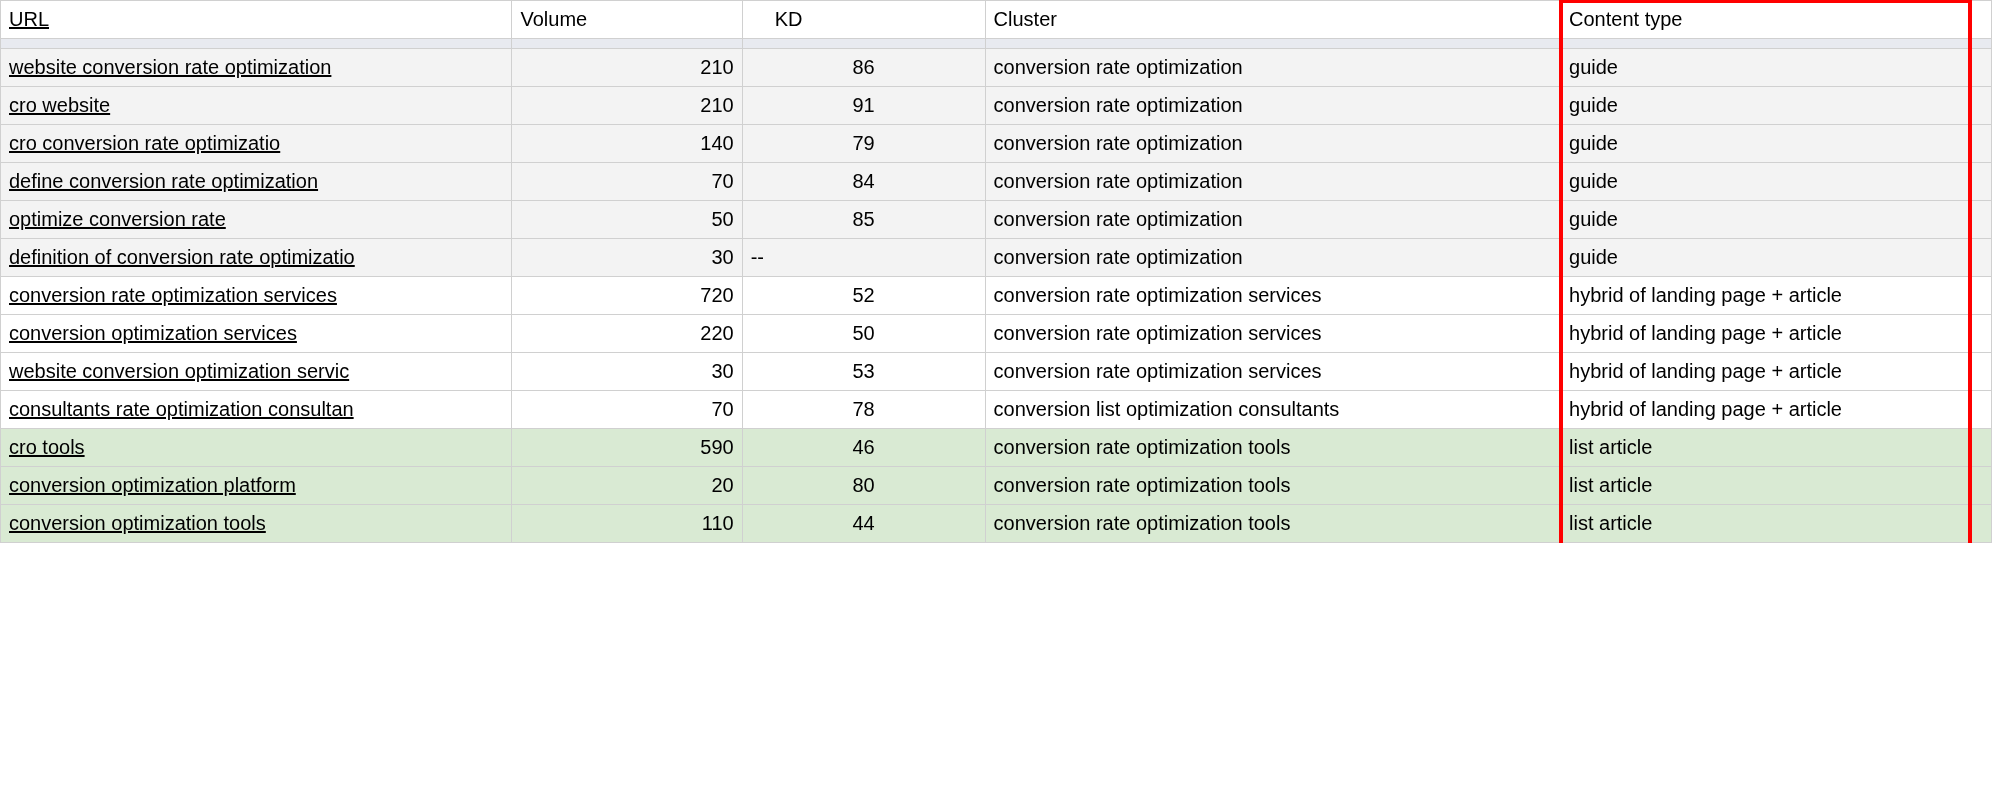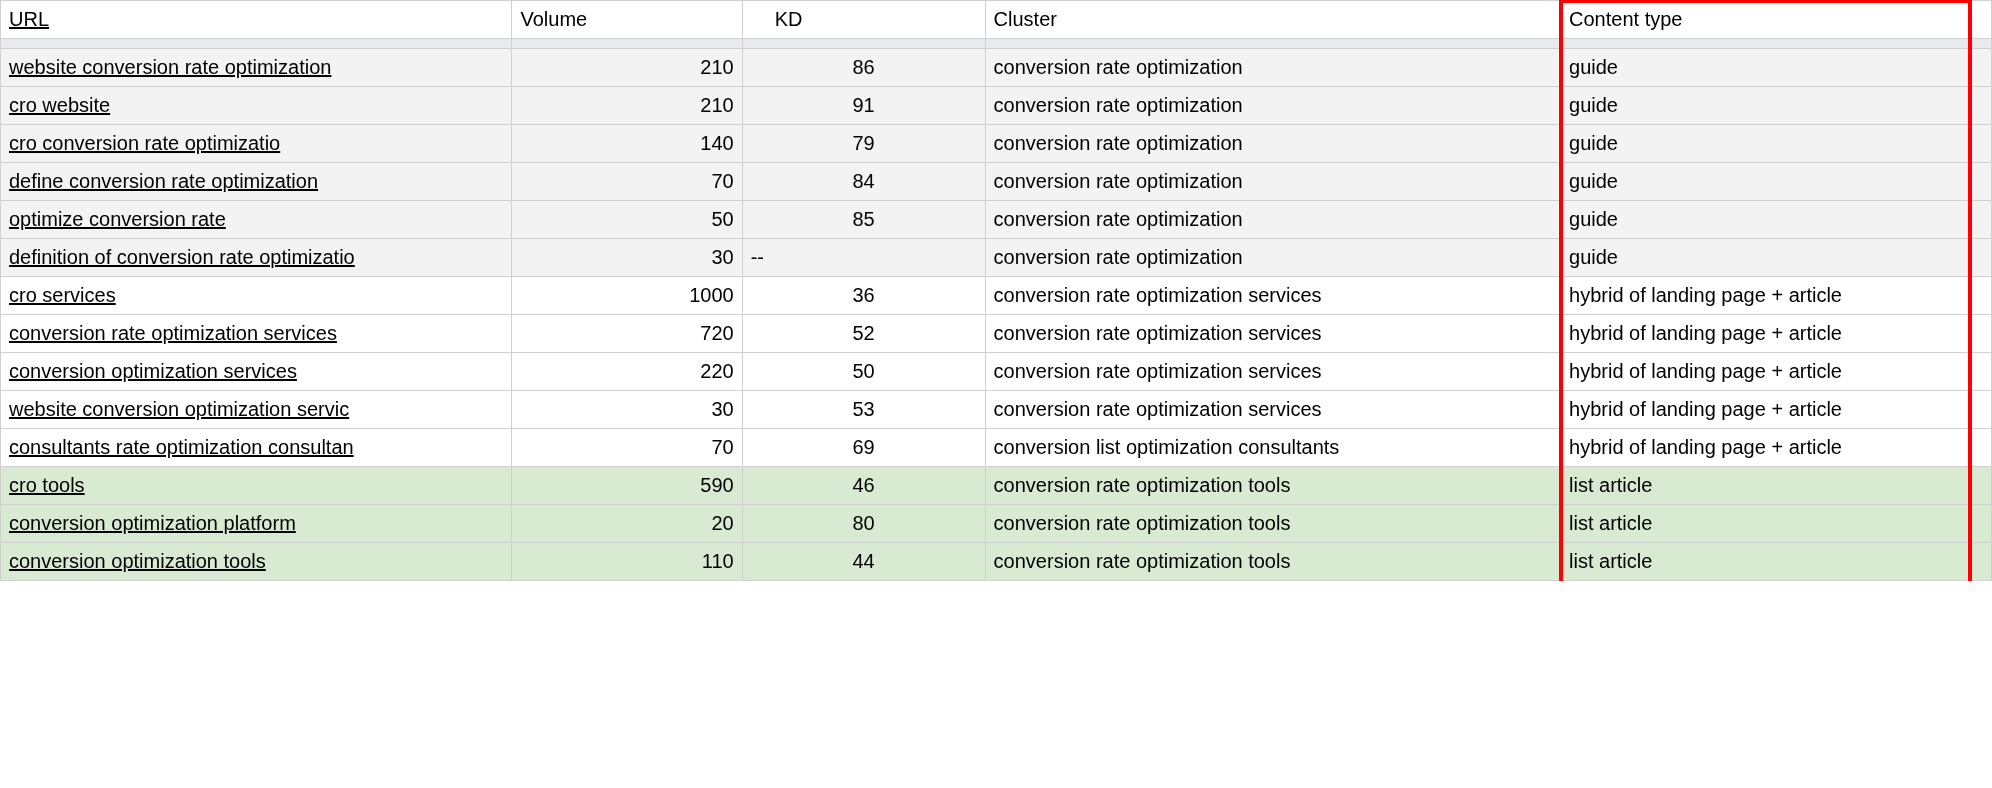--- a/index.html
+++ b/index.html
@@ -122,28 +122,20 @@
       </div>
       <div class="row shade-gray">
         <div class="cell col-url">definition of conversion rate optimizatio</div>
         <div class="cell col-vol">30</div>
         <div class="cell col-kd kd-left">--</div>
         <div class="cell col-cluster">conversion rate optimization</div>
         <div class="cell col-ctype ctype-cell">guide</div>
         <div class="cell col-extra"></div>
       </div>
       <div class="row shade-white">
-        <div class="cell col-url">cro services</div>
-        <div class="cell col-vol">1000</div>
-        <div class="cell col-kd">36</div>
-        <div class="cell col-cluster">conversion rate optimization services</div>
-        <div class="cell col-ctype ctype-cell">hybrid of landing page + article</div>
-        <div class="cell col-extra"></div>
-      </div>
-      <div class="row shade-white">
         <div class="cell col-url">conversion rate optimization services</div>
         <div class="cell col-vol">720</div>
         <div class="cell col-kd">52</div>
         <div class="cell col-cluster">conversion rate optimization services</div>
         <div class="cell col-ctype ctype-cell">hybrid of landing page + article</div>
         <div class="cell col-extra"></div>
       </div>
       <div class="row shade-white">
         <div class="cell col-url">conversion optimization services</div>
         <div class="cell col-vol">220</div>
@@ -156,21 +148,21 @@
         <div class="cell col-url">website conversion optimization servic</div>
         <div class="cell col-vol">30</div>
         <div class="cell col-kd">53</div>
         <div class="cell col-cluster">conversion rate optimization services</div>
         <div class="cell col-ctype ctype-cell">hybrid of landing page + article</div>
         <div class="cell col-extra"></div>
       </div>
       <div class="row shade-white">
         <div class="cell col-url">consultants rate optimization consultan</div>
         <div class="cell col-vol">70</div>
-        <div class="cell col-kd">69</div>
+        <div class="cell col-kd">78</div>
         <div class="cell col-cluster">conversion list optimization consultants</div>
         <div class="cell col-ctype ctype-cell">hybrid of landing page + article</div>
         <div class="cell col-extra"></div>
       </div>
       <div class="row shade-green">
         <div class="cell col-url">cro tools</div>
         <div class="cell col-vol">590</div>
         <div class="cell col-kd">46</div>
         <div class="cell col-cluster">conversion rate optimization tools</div>
         <div class="cell col-ctype ctype-cell">list article</div>

